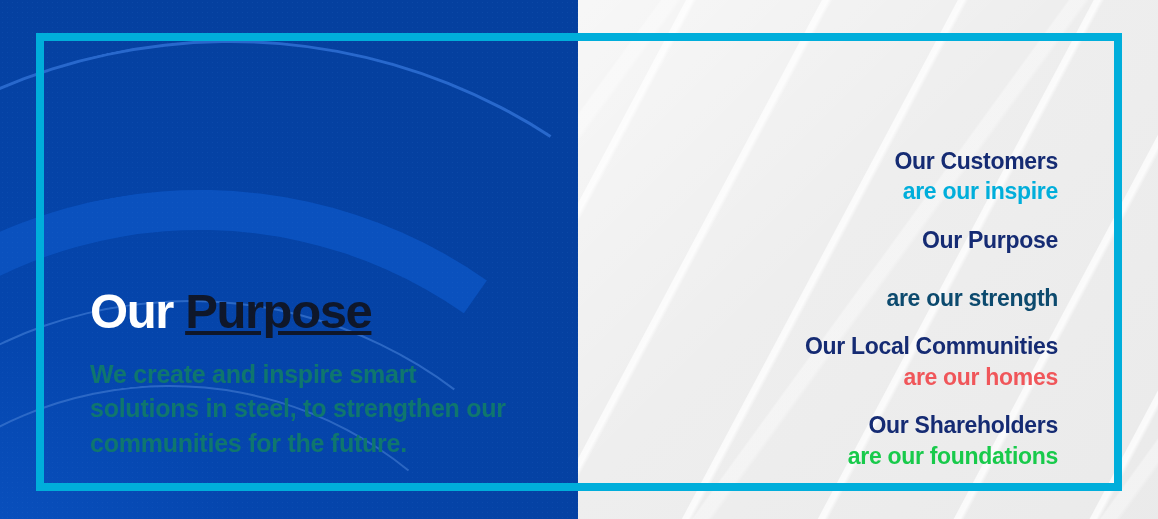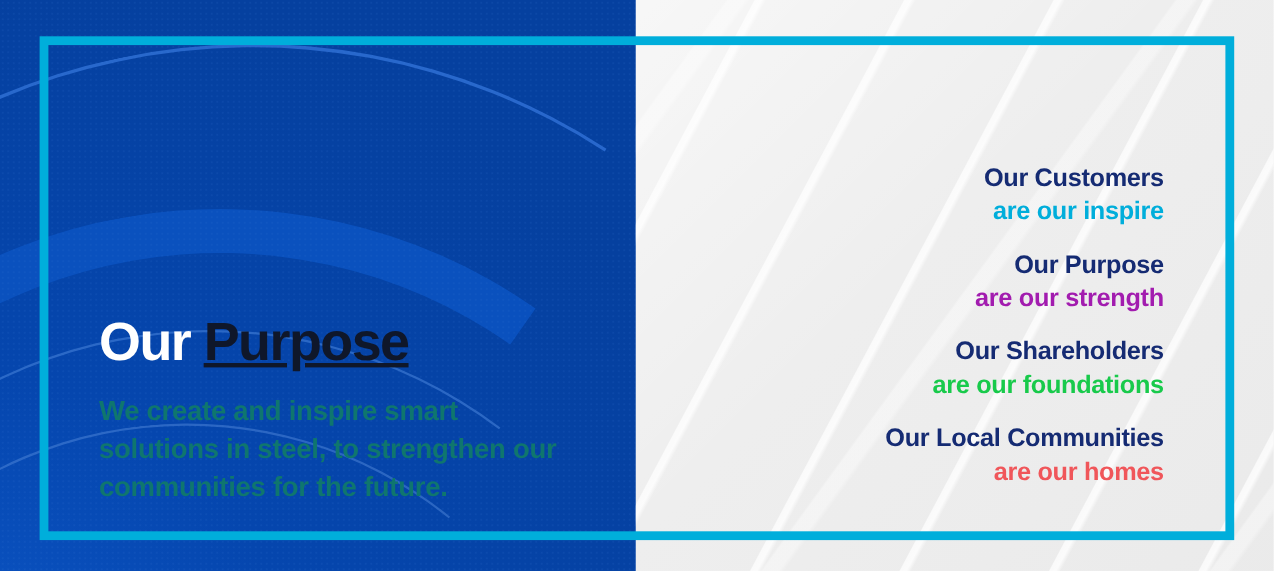--- a/index.html
+++ b/index.html
@@ -266,25 +266,25 @@
   </div>
 
 
   <div class="bond-list">
     <div class="bond-item">
       <div class="bond-line1">Our Customers</div>
       <div class="bond-line2" style="color: rgb(0, 174, 219);">are our inspire</div>
     </div>
     <div class="bond-item">
       <div class="bond-line1">Our Purpose</div>
-      <div class="bond-line2" style="color: #a21caf;">are our strength</div>
+      <div class="bond-line2" style="color: #0c4a6e; margin-top: 28px;">are our strength</div>
+    </div>
+    <div class="bond-item">
+      <div class="bond-line1">Our Local Communities</div>
+      <div class="bond-line2" style="color: rgb(240, 86, 90);">are our homes</div>
     </div>
     <div class="bond-item">
       <div class="bond-line1">Our Shareholders</div>
       <div class="bond-line2" style="color: rgb(24, 202, 75);">are our foundations</div>
     </div>
-    <div class="bond-item">
-      <div class="bond-line1">Our Local Communities</div>
-      <div class="bond-line2" style="color: rgb(240, 86, 90);">are our homes</div>
-    </div>
   </div>
 
 </div>
 
 </body></html>

